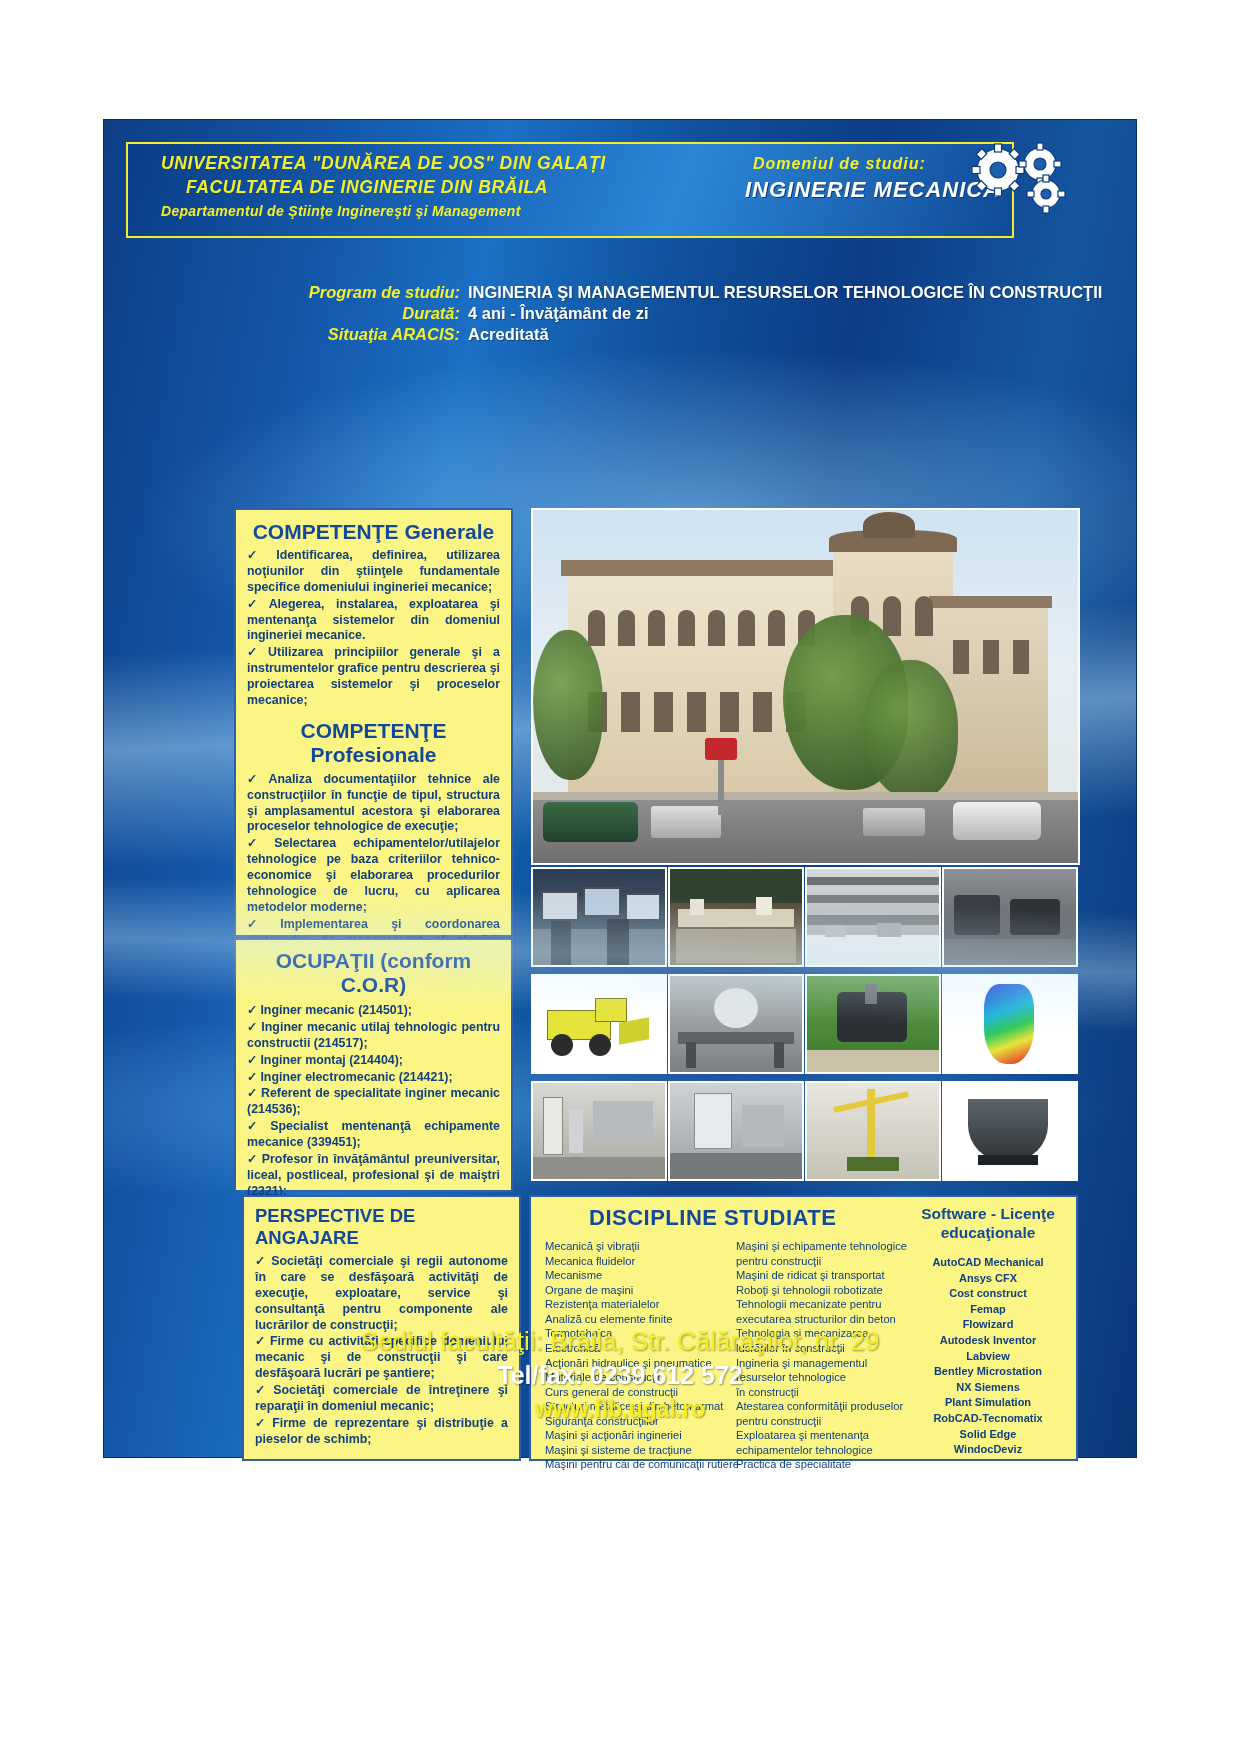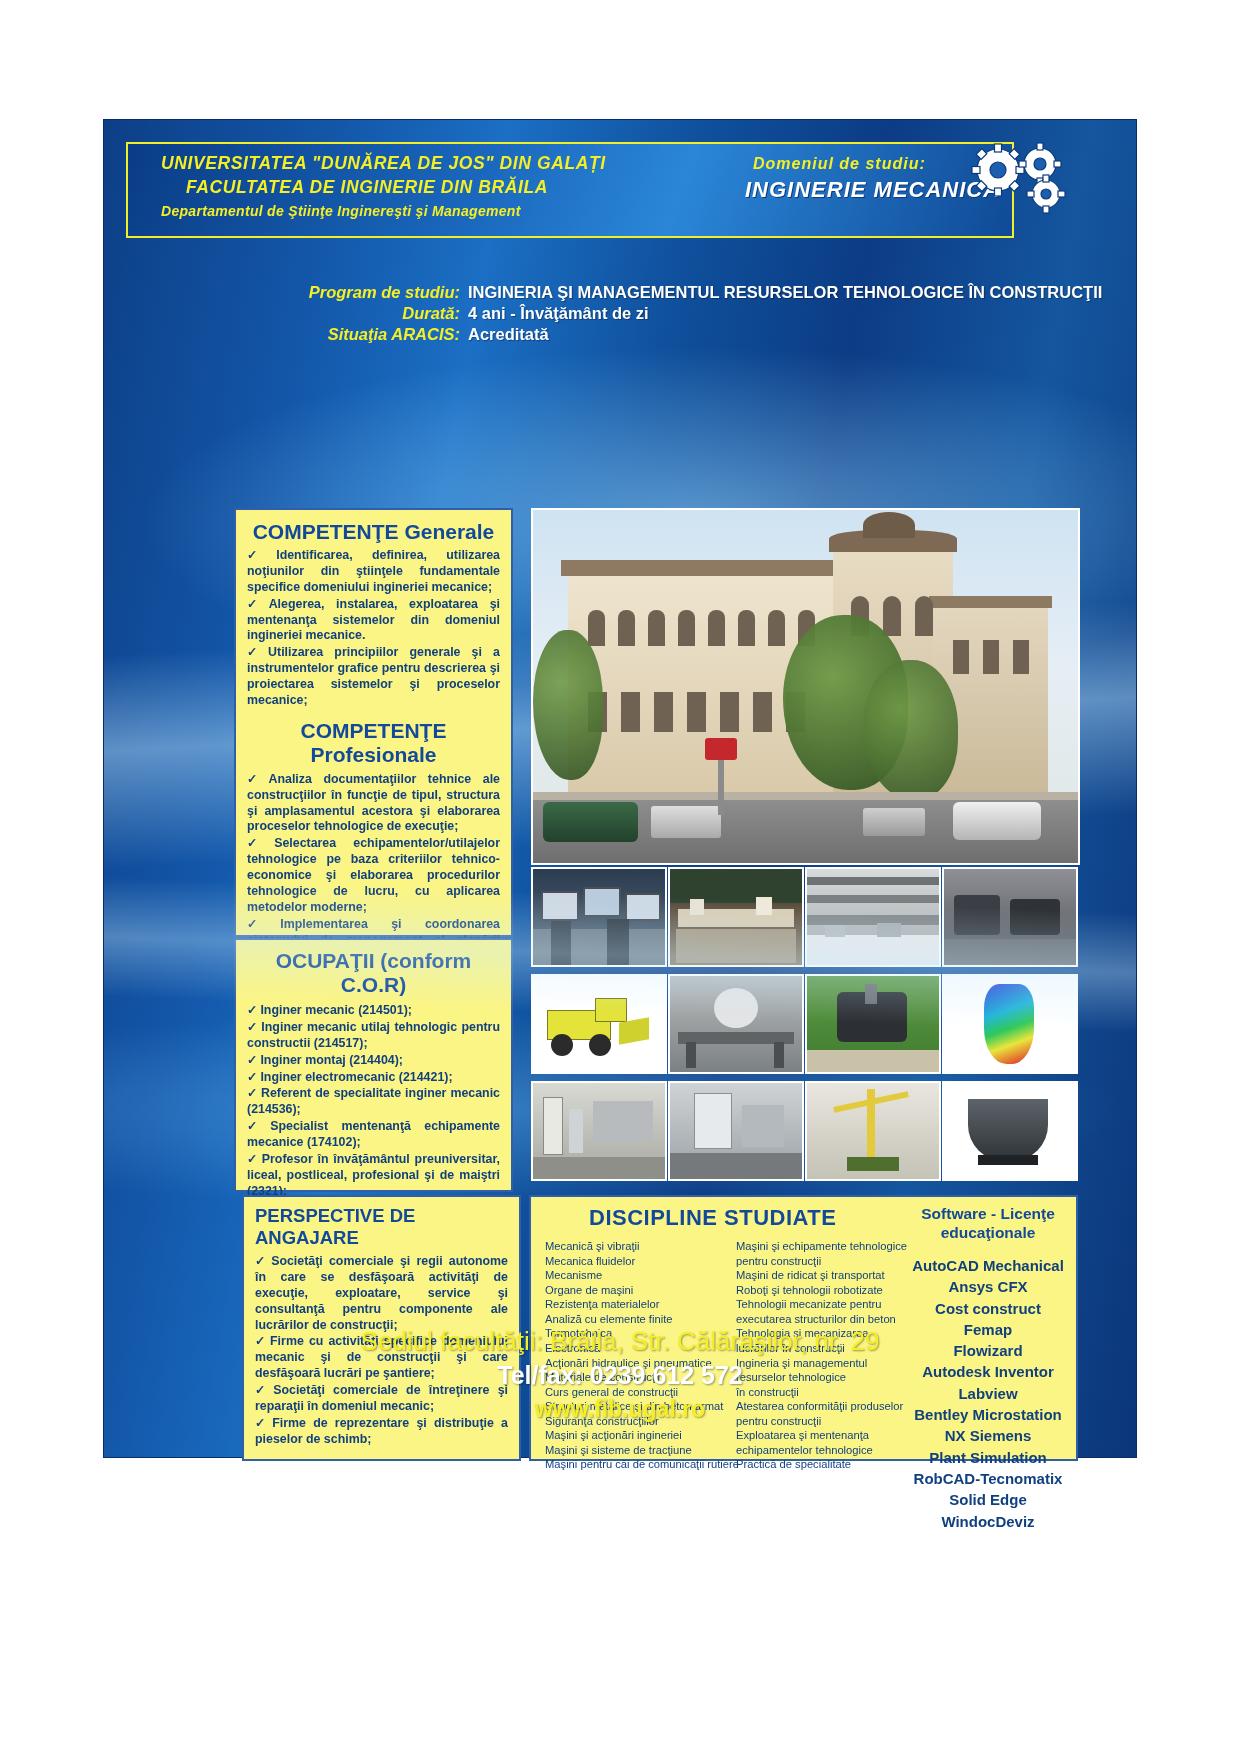--- a/index.html
+++ b/index.html
@@ -59,21 +59,21 @@
   #card-perspective .inner{padding:8px 11px;}
   #card-perspective h2{font-size:18.5px;text-align:left;margin-bottom:5px;}
 
   #card-discipline{left:425px;top:1075px;width:545px;height:262px;}
   #card-discipline h2{position:absolute;left:58px;top:8px;font-size:22px;letter-spacing:.5px;}
   .soft-title{position:absolute;left:372px;top:7px;width:170px;text-align:center;color:#12499a;font-size:15.5px;font-weight:bold;line-height:1.25;}
   .disc-col{position:absolute;font-size:11.2px;color:#11407f;line-height:1.3;}
   .disc-col div{white-space:nowrap;}
   #disc-c1{left:14px;top:42px;width:190px;}
   #disc-c2{left:205px;top:42px;width:190px;}
-  .soft-list{position:absolute;left:372px;top:58px;width:170px;text-align:center;color:#11407f;font-size:15px;font-weight:bold;line-height:1.42;}
+  .soft-list{position:absolute;left:372px;top:58px;width:170px;text-align:center;color:#11407f;font-size:11px;font-weight:bold;line-height:1.42;}
 
   
   .photo{position:absolute;border:2px solid #ffffff;overflow:hidden;background:#bcd;}
   #photo-main{left:427px;top:388px;width:545px;height:353px;}
   .strip{position:absolute;}
   .cell{position:absolute;border:2px solid #ffffff;overflow:hidden;}
 
   
   .footer{position:absolute;left:0;top:1206px;width:100%;text-align:center;}
   .footer .f1{color:#f5ef25;font-size:26px;font-weight:normal;text-shadow:1px 1px 2px rgba(0,0,0,.4);}
@@ -180,21 +180,21 @@
 
     <div class="card" id="card-ocupatii">
       <div class="inner">
         <h2>OCUPAŢII (conform C.O.R)</h2>
         <ul class="bullets">
           <li><span class="ck">✓</span><span>Inginer mecanic (214501);</span></li>
           <li><span class="ck">✓</span><span>Inginer mecanic utilaj tehnologic pentru constructii (214517);</span></li>
           <li><span class="ck">✓</span><span>Inginer montaj (214404);</span></li>
           <li><span class="ck">✓</span><span>Inginer electromecanic (214421);</span></li>
           <li><span class="ck">✓</span><span>Referent de specialitate inginer mecanic (214536);</span></li>
-          <li><span class="ck">✓</span><span>Specialist mentenanţă echipamente mecanice (174102);</span></li>
+          <li><span class="ck">✓</span><span>Specialist mentenanţă echipamente mecanice (339451);</span></li>
           <li><span class="ck">✓</span><span>Profesor în învăţământul preuniversitar, liceal, postliceal, profesional şi de maiştri (2321);</span></li>
           <li><span class="ck">✓</span><span>Profesor în învăţământul gimnazial (2322).</span></li>
         </ul>
       </div>
     </div>
 
     <div class="card" id="card-perspective">
       <div class="inner">
         <h2>PERSPECTIVE DE ANGAJARE</h2>
         <ul class="bullets">

